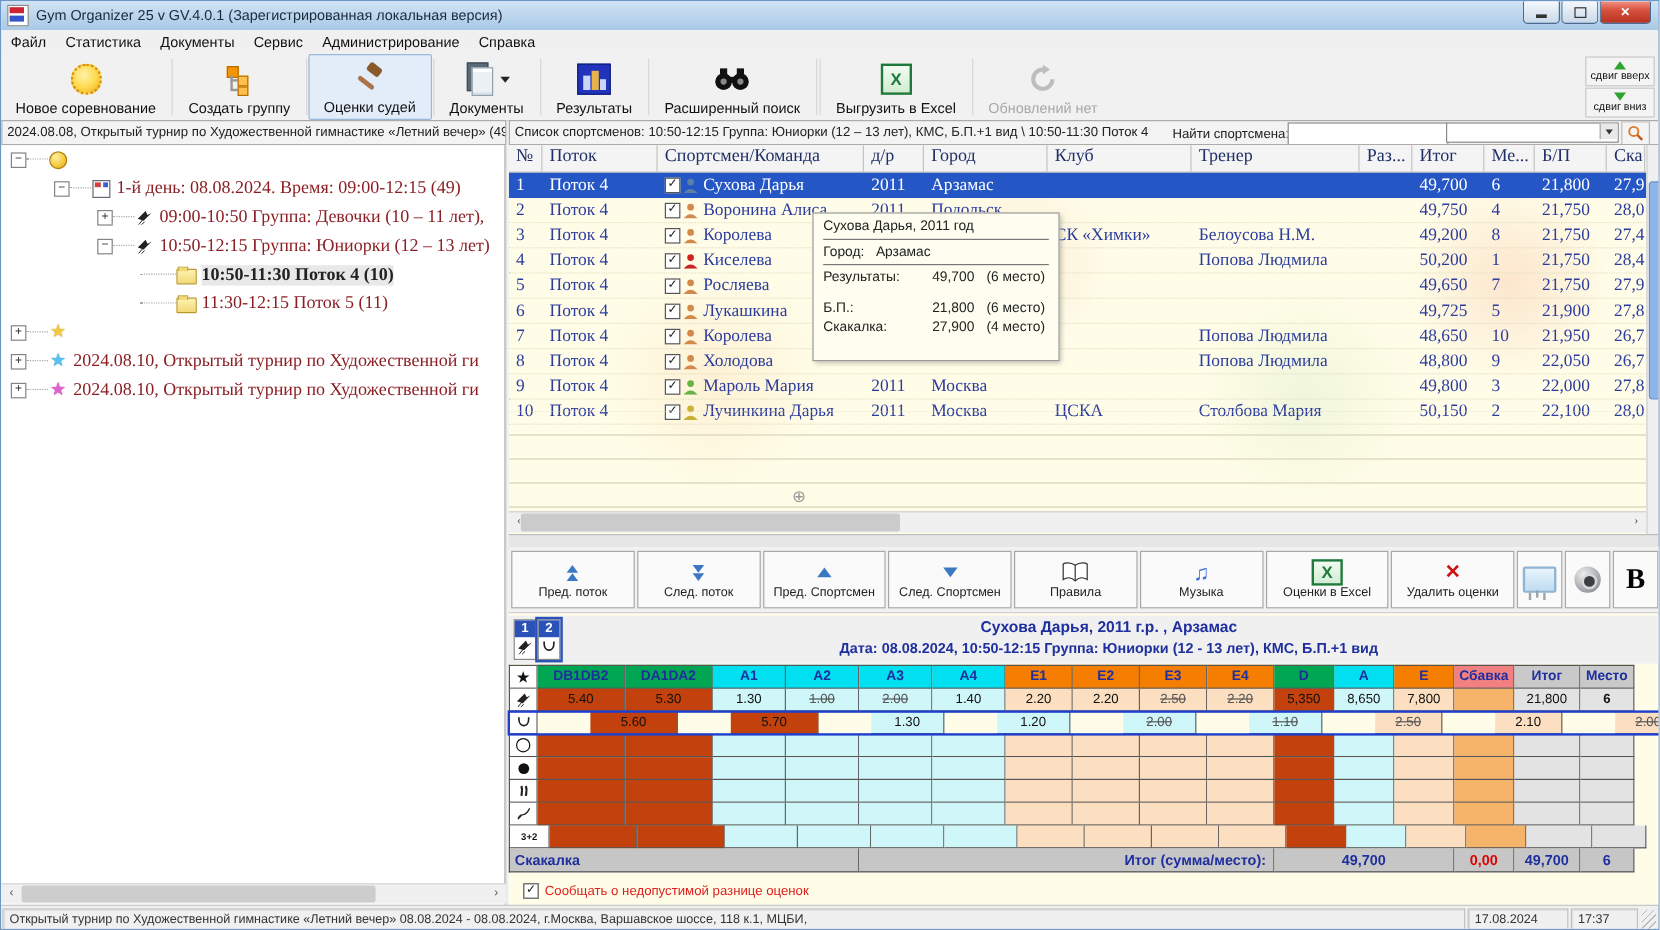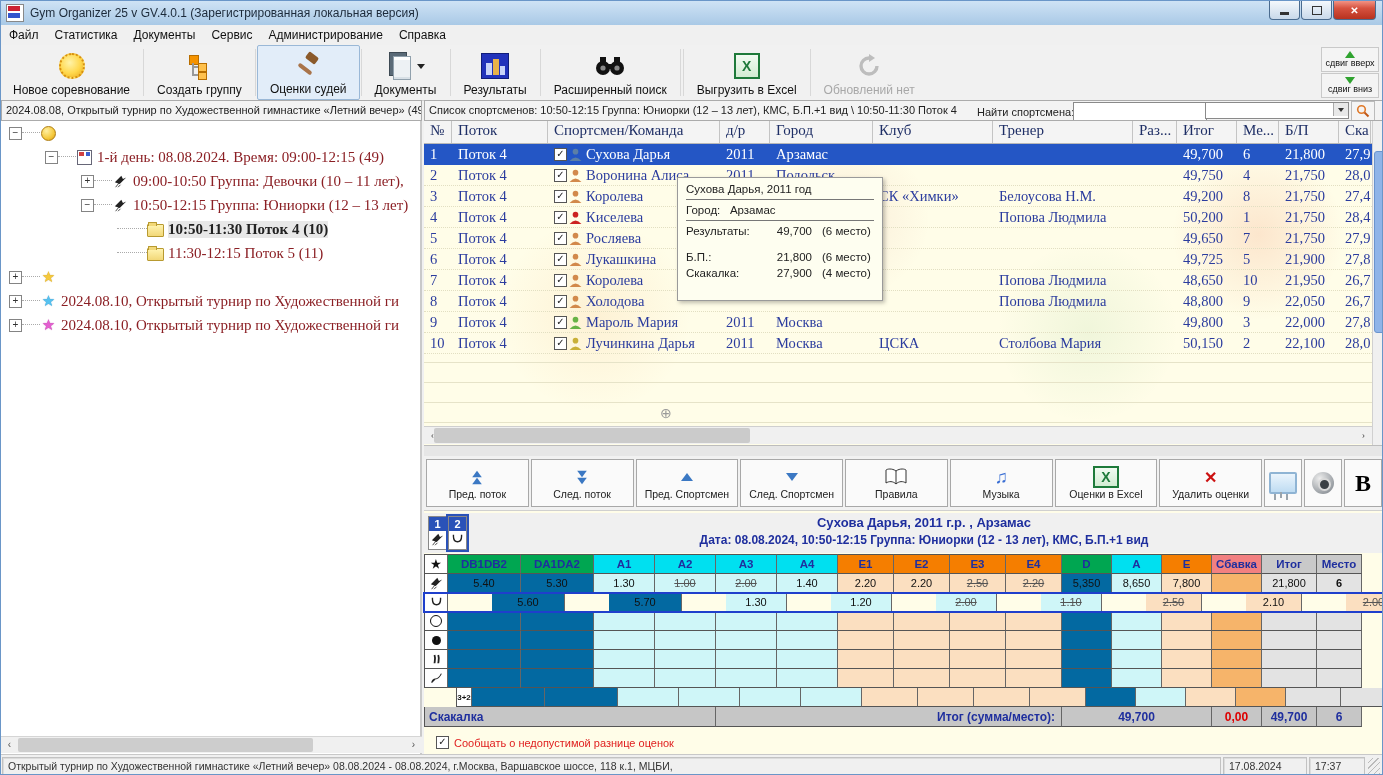--- a/index.html
+++ b/index.html
@@ -162,21 +162,21 @@
   .scell{box-sizing:border-box;border-right:1px solid #666;border-bottom:1.5px solid #555;
     display:flex;align-items:center;justify-content:center;font-size:11px;color:#111;overflow:hidden;}
   .srow.hdr .scell{font-weight:bold;font-size:11.5px;color:#1F2F9E;border-top:1.5px solid #555;}
   .srow .scell:first-child{border-left:1.5px solid #555;background:#fff;}
   .h-star{background:#FFE81A;color:#111!important;}
   .h-green{background:#00A651;}
   .h-cyan{background:#00E0F0;}
   .h-orn{background:#F57E00;}
   .h-sb{background:#F28080;}
   .h-gray{background:#C9C9C9;}
-  .c-green{background:#0369a1;}
+  .c-green{background:#c2410c;}
   .c-cyan{background:#CFF6F8;}
   .c-peach{background:#FBDFC0;}
   .c-sb{background:#F6B46A;}
   .c-gray{background:#E3E3E3;}
   .strike{color:#555;text-decoration:line-through;}
   .srow.sel-row{outline:2px solid #1F3FCC;outline-offset:-1px;position:relative;z-index:5;gap:44px;}
   .mesto{font-weight:bold;}
   
   #score-totals .scell{background:#C6C6C6;font-weight:bold;color:#1F2F9E;font-size:12px;}
   #score-totals .lbl-left{justify-content:flex-start;padding-left:4px;font-family:"Liberation Sans",sans-serif;}
@@ -1010,21 +1010,21 @@
           <div class="scell c-peach" style="width: 56px; height: 19px;">&nbsp;</div>
           <div class="scell c-peach" style="width: 56px; height: 19px;">&nbsp;</div>
           <div class="scell c-green" style="width: 50px; height: 19px;">&nbsp;</div>
           <div class="scell c-cyan" style="width: 50px; height: 19px;">&nbsp;</div>
           <div class="scell c-peach" style="width: 50px; height: 19px;">&nbsp;</div>
           <div class="scell c-sb" style="width: 50px; height: 19px;">&nbsp;</div>
           <div class="scell c-gray" style="width: 55px; height: 19px;">&nbsp;</div>
           <div class="scell c-gray" style="width: 45px; height: 19px;">&nbsp;</div>
         </div>
         <div class="srow">
-          <div class="scell " style="width: 16px; height: 19px; margin-left: 32px;">
+          <div class="scell " style="width: 34px; height: 19px;">
             <span class="ap-32">3+2</span>
           </div>
           <div class="scell c-green" style="width: 73px; height: 19px;">&nbsp;</div>
           <div class="scell c-green" style="width: 73px; height: 19px;">&nbsp;</div>
           <div class="scell c-cyan" style="width: 61px; height: 19px;">&nbsp;</div>
           <div class="scell c-cyan" style="width: 61px; height: 19px;">&nbsp;</div>
           <div class="scell c-cyan" style="width: 61px; height: 19px;">&nbsp;</div>
           <div class="scell c-cyan" style="width: 61px; height: 19px;">&nbsp;</div>
           <div class="scell c-peach" style="width: 56px; height: 19px;">&nbsp;</div>
           <div class="scell c-peach" style="width: 56px; height: 19px;">&nbsp;</div>

